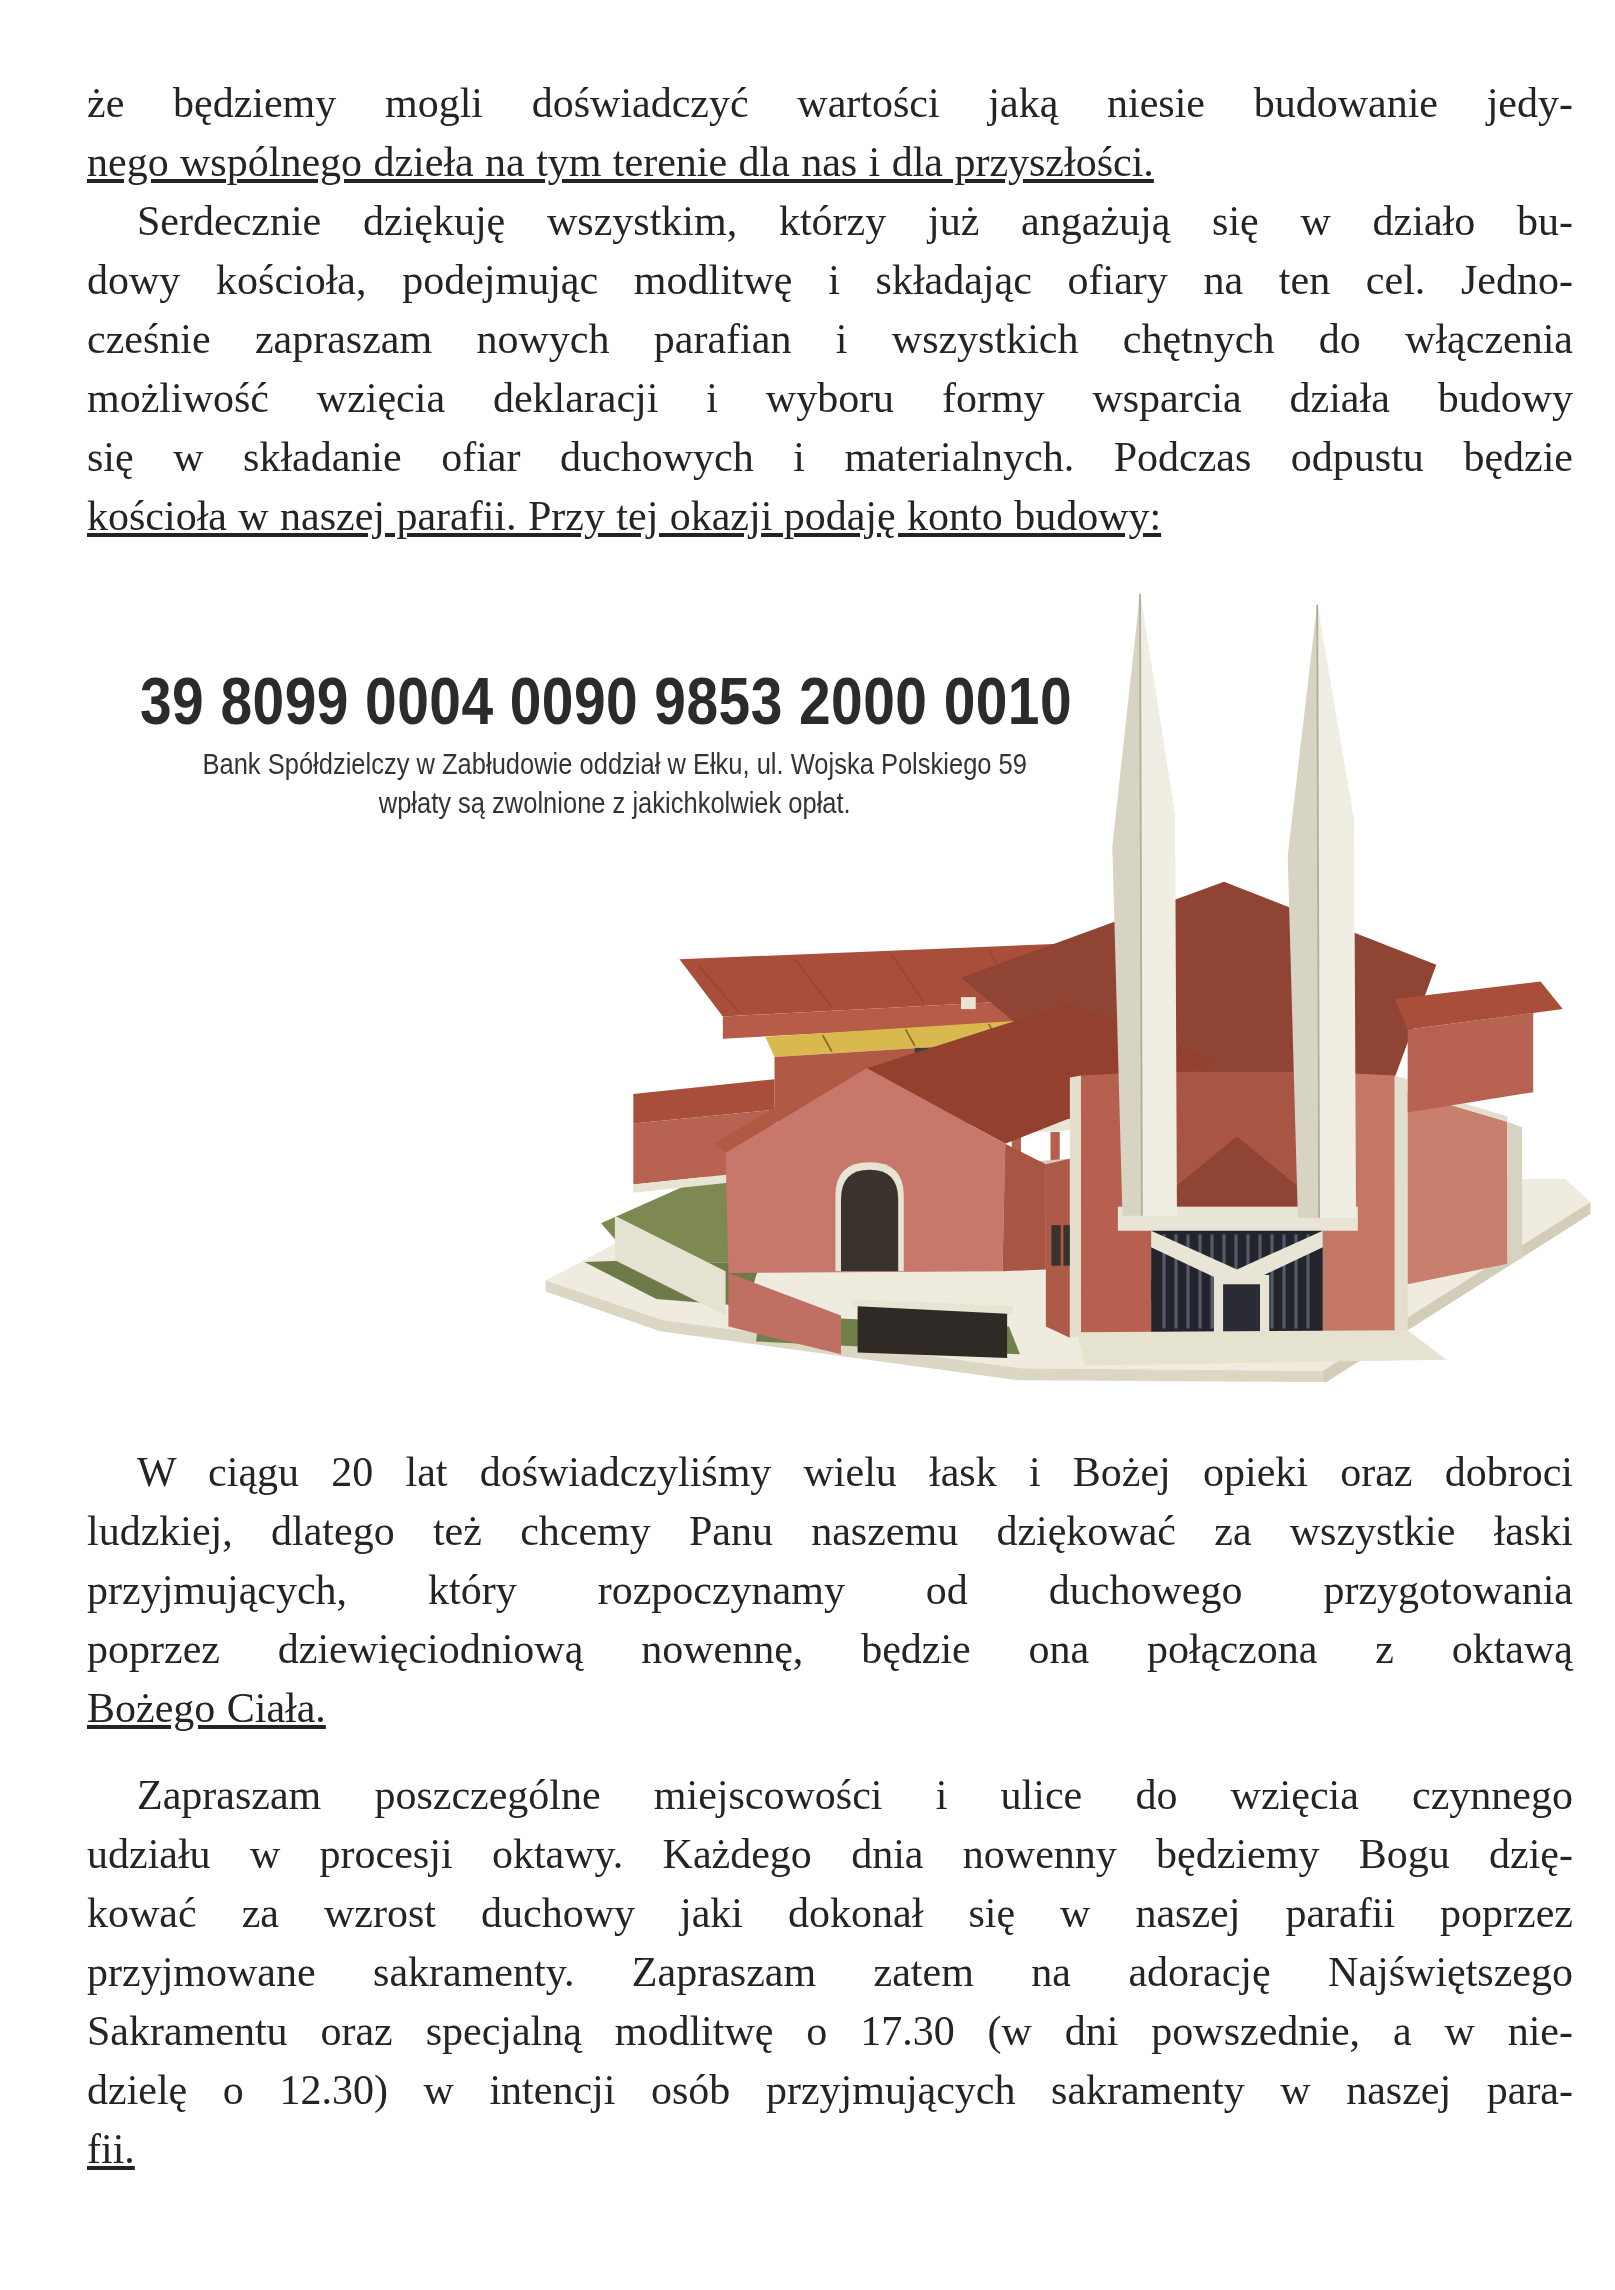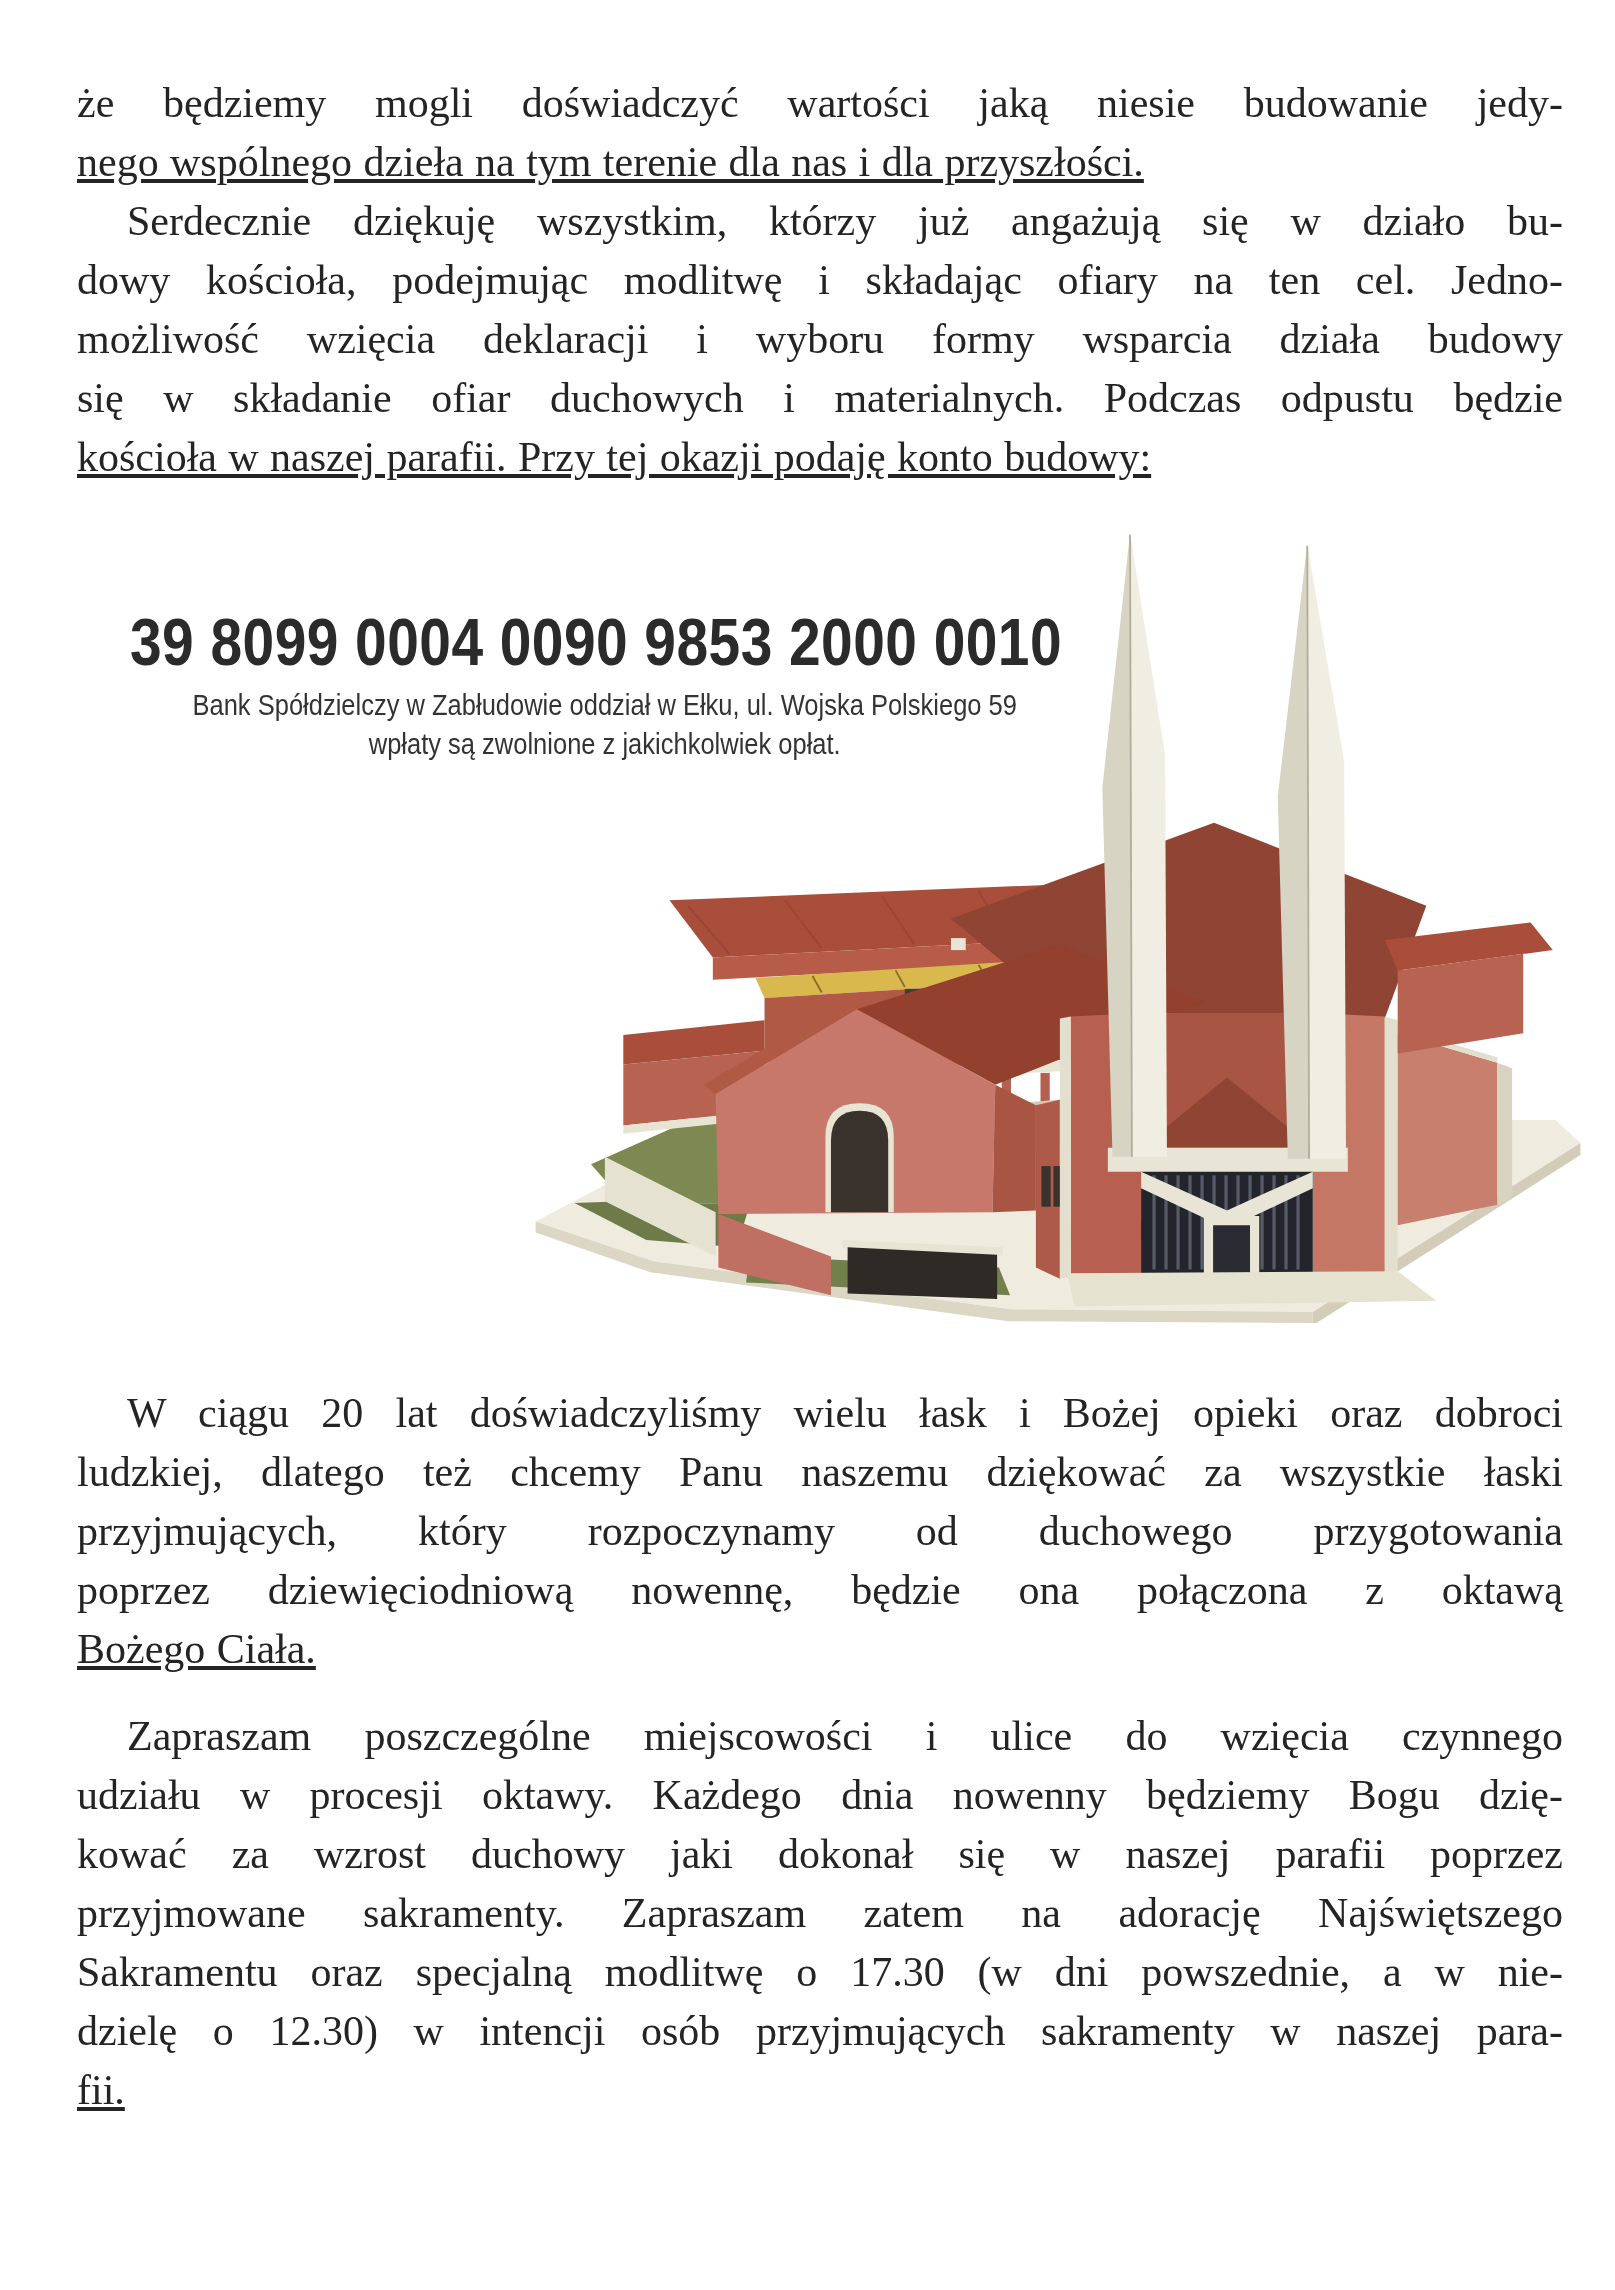--- a/index.html
+++ b/index.html
@@ -5,21 +5,21 @@
   html,body { margin:0; padding:0; background:#ffffff; }
   .page {
     position:relative;
     width:1615px; height:2291px;
     background:#ffffff;
     overflow:hidden;
     font-family:"Liberation Serif", serif;
   }
   .body-text {
     position:absolute;
-    left:77px; top:74px;
+    left:87px; top:74px;
     width:1486px;
     color:#242424;
   }
   .para .pline {
     font-size:42px;
     line-height:59px;
     text-align:justify;
     text-align-last:justify;
     word-spacing:0.9px;
   }
@@ -81,20 +81,21 @@
 <div class="page">
   <div class="body-text">
 
     <div class="para">
         <div class="pline">że będziemy mogli doświadczyć wartości jaką niesie budowanie jedy-</div>
         <div class="pline lastline">nego wspólnego dzieła na tym terenie dla nas i dla przyszłości.</div>
       </div>
     <div class="para indent">
         <div class="pline">Serdecznie dziękuję wszystkim, którzy już angażują się w działo bu-</div>
         <div class="pline">dowy kościoła, podejmując modlitwę i składając ofiary na ten cel. Jedno-</div>
+        <div class="pline">cześnie zapraszam nowych parafian i wszystkich chętnych do włączenia</div>
         <div class="pline">możliwość wzięcia deklaracji  i wyboru formy wsparcia działa budowy</div>
         <div class="pline">się w składanie ofiar duchowych i materialnych. Podczas odpustu będzie</div>
         <div class="pline lastline">kościoła w naszej parafii. Przy tej okazji podaję konto budowy:</div>
       </div>
 
     <div class="media-area">
 
       <svg class="model-photo" viewBox="0 0 1160 870" xmlns="http://www.w3.org/2000/svg">
 
         <g fill="#efecdf">

